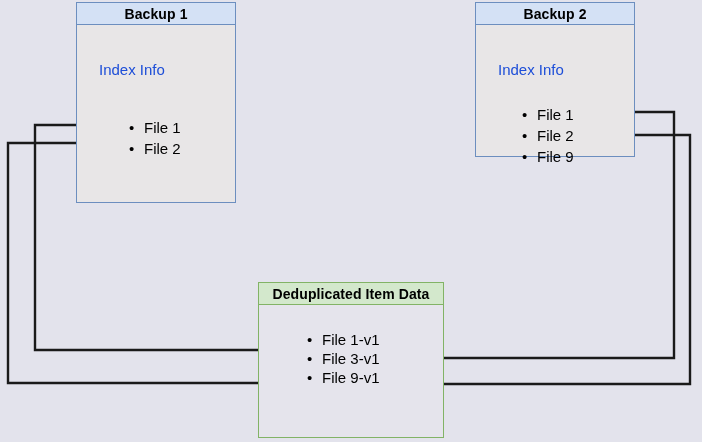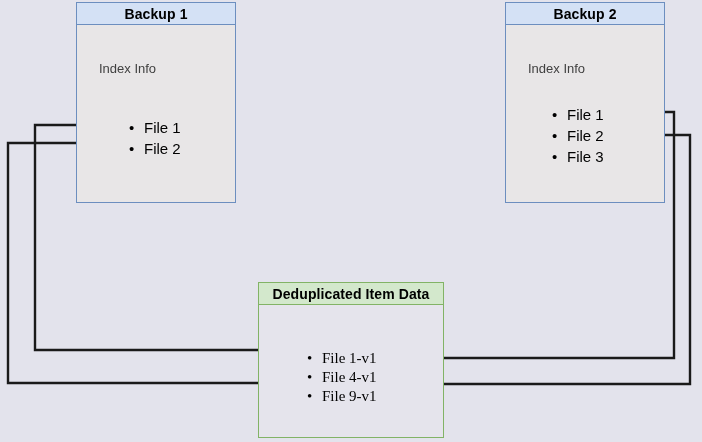--- a/index.html
+++ b/index.html
@@ -46,22 +46,22 @@
   .box.green .box-header {
     background: #d3e8cc;
     border-bottom-color: #82b366;
   }
   .box-body {
     position: relative;
     height: calc(100% - 22px);
   }
   .index-label {
     position: absolute;
-    font-size: 13px;
-    color: #404040;
+    font-size: 15px;
+    color: #1d4ed8;
     white-space: nowrap;
   }
   .file-list {
     position: absolute;
     margin: 0;
     padding: 0;
     list-style: none;
   }
   .file-list li {
     font-size: 15px;
@@ -84,26 +84,26 @@
     left: 0; top: 0;
     width: 702px;
     height: 442px;
     pointer-events: none;
   }
   
   #backup1 { left: 76px; top: 2px; width: 160px; height: 201px; }
   #backup1 .index-label { left: 22px; top: 36px; }
   #backup1 .file-list { left: 50px; top: 92px; }
   
-  #backup2 { left: 475px; top: 2px; width: 160px; height: 201px; margin-left: 30px; }
+  #backup2 { left: 475px; top: 2px; width: 160px; height: 155px; }
   #backup2 .index-label { left: 22px; top: 36px; }
   #backup2 .file-list { left: 44px; top: 79px; }
   
   #dedup { left: 258px; top: 282px; width: 186px; height: 156px; }
-  #dedup .file-list { left: 46px; top: 44px; font-family: Liberation Serif, serif; }
+  #dedup .file-list { left: 46px; top: 25px; }
   #dedup .file-list li { line-height: 19px; }
   #dedup .file-list li::before { line-height: 19px; }
 </style>
 </head>
 <body>
 
 <div id="canvas">
 
   <svg id="arrows" viewBox="0 0 702 442" width="702" height="442">
     <defs>
@@ -135,29 +135,29 @@
     </div>
   </div>
 
   <div class="box" id="backup2">
     <div class="box-header">Backup 2</div>
     <div class="box-body">
       <div class="index-label">Index Info</div>
       <ul class="file-list">
         <li>File 1</li>
         <li>File 2</li>
-        <li>File 3</li>
+        <li>File 9</li>
       </ul>
     </div>
   </div>
 
   <div class="box green" id="dedup">
     <div class="box-header">Deduplicated Item Data</div>
     <div class="box-body">
       <ul class="file-list">
         <li>File 1-v1</li>
-        <li>File 4-v1</li>
+        <li>File 3-v1</li>
         <li>File 9-v1</li>
       </ul>
     </div>
   </div>
 
 </div>
 
 </body></html>

